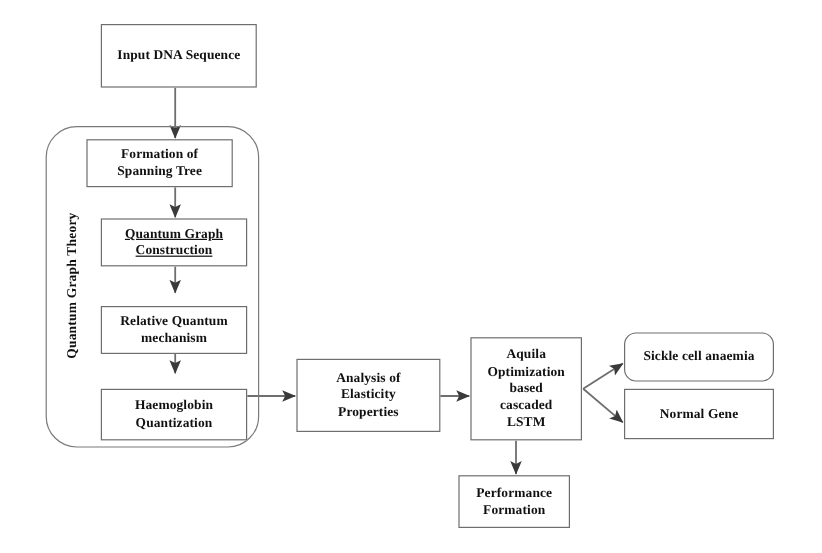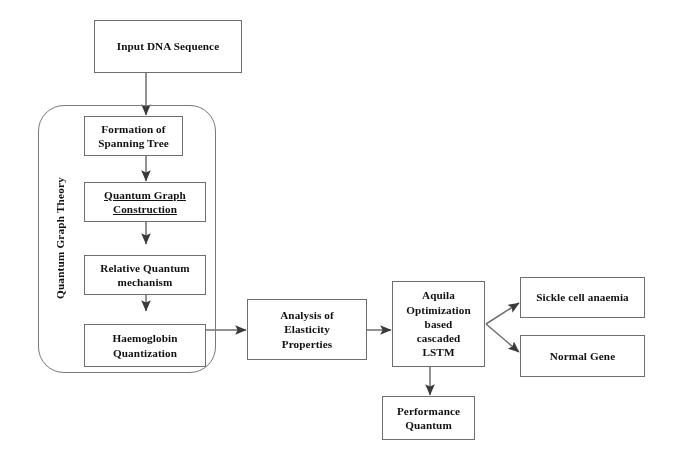--- a/index.html
+++ b/index.html
@@ -78,25 +78,25 @@
       <line x1="430" y1="367" x2="430" y2="395"></line>
       <line x1="486" y1="324" x2="519" y2="303"></line>
       <line x1="486" y1="324" x2="519" y2="352"></line>
     </g>
   </svg>
 
   <div class="group-box" style="left:38px; top:105px; width:178px; height:268px;"></div>
 
   <div class="group-label" style="left:-5px; top:232px; width:130px; text-align:center;">Quantum Graph Theory</div>
 
-  <div class="node" style="left:94px; top:20px; width:148px; height:53px;">
+  <div class="node" style="left:84px; top:20px; width:130px; height:53px;">
     <span>Input DNA Sequence</span>
   </div>
 
-  <div class="node" style="left:84px; top:116px; width:99px; height:40px;">
+  <div class="node" style="left:72px; top:116px; width:122px; height:40px;">
     <span>Formation of
 Spanning Tree</span>
   </div>
 
   <div class="node" style="left:84px; top:182px; width:122px; height:40px;text-decoration:underline;">
     <span>Quantum Graph
 Construction</span>
   </div>
 
   <div class="node" style="left:84px; top:255px; width:122px; height:40px;">
@@ -118,24 +118,24 @@
   <div class="node" style="left:392px; top:281px; width:93px; height:86px;">
     <span>Aquila
 Optimization
 based
 cascaded
 LSTM</span>
   </div>
 
   <div class="node" style="left:382px; top:396px; width:93px; height:44px;">
     <span>Performance
-Quantum</span>
+Formation</span>
   </div>
 
-  <div class="node" style="left:520px; top:277px; width:125px; height:41px;">
+  <div class="node" style="left:520px; top:277px; width:125px; height:41px;border-radius:10px;">
     <span>Sickle cell anaemia</span>
   </div>
 
-  <div class="node" style="left:520px; top:335px; width:125px; height:42px;">
+  <div class="node" style="left:520px; top:324px; width:125px; height:42px;">
     <span>Normal Gene</span>
   </div>
 
 </div>
 
 </body></html>

